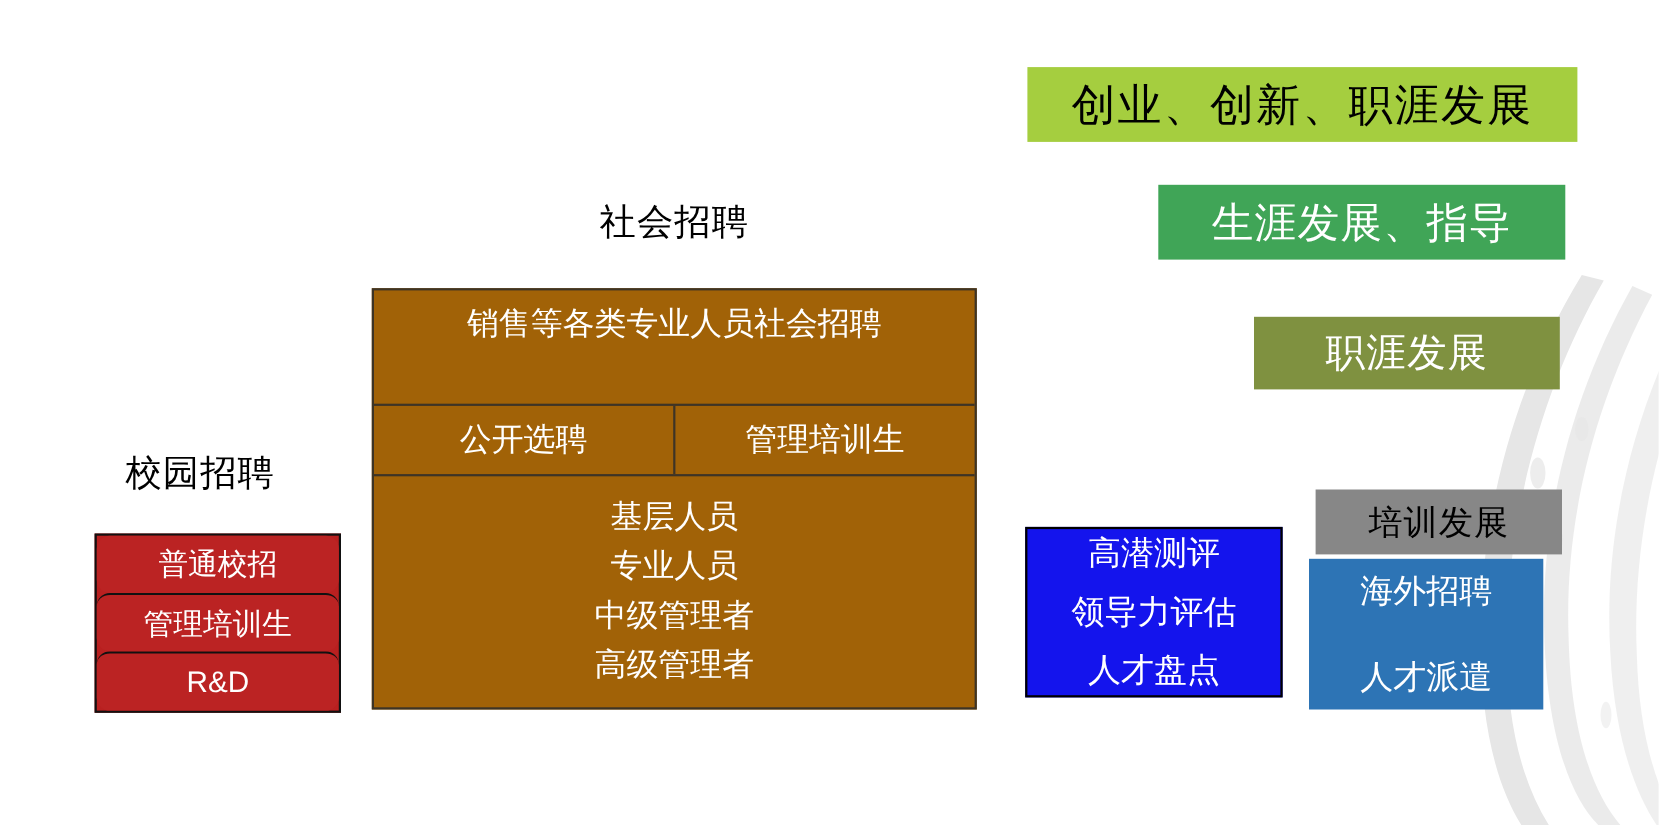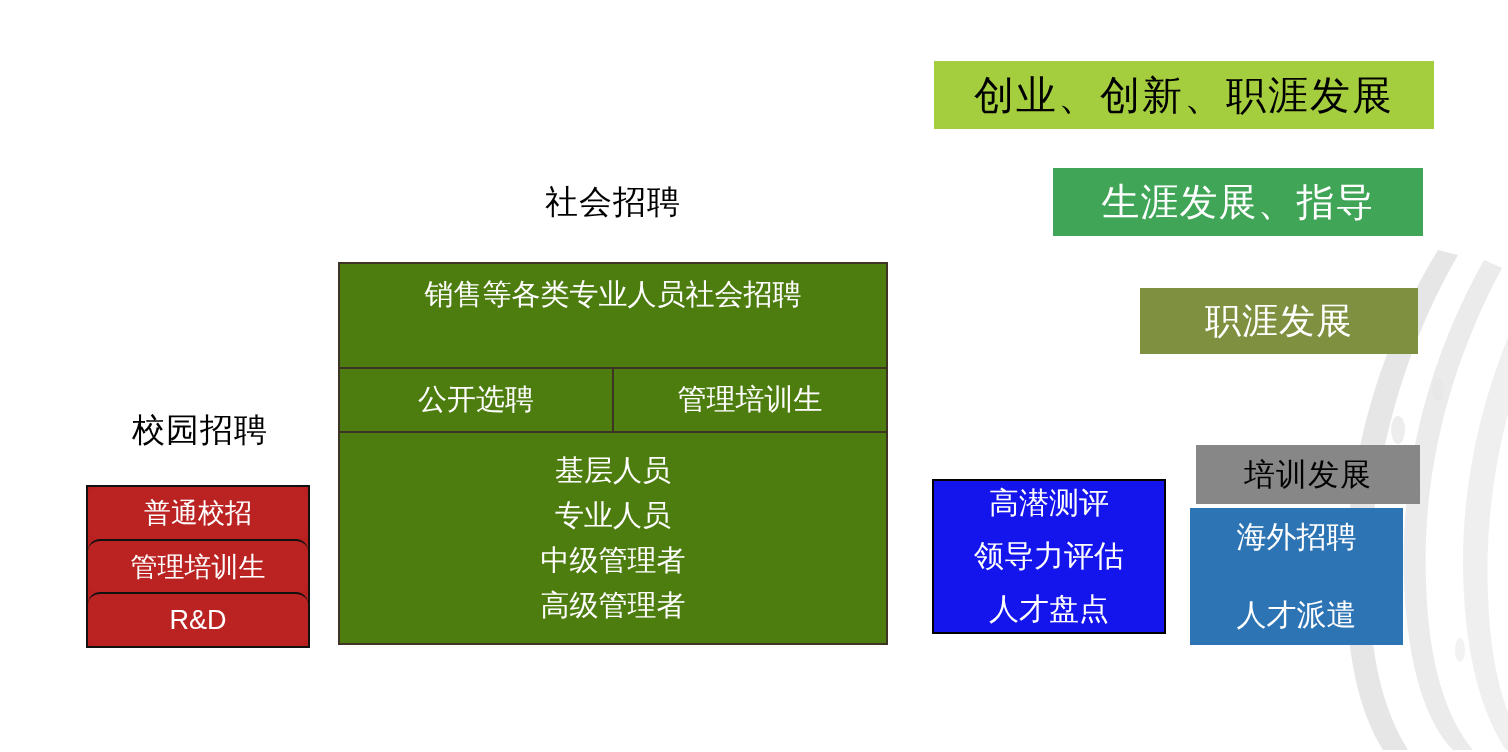--- a/index.html
+++ b/index.html
@@ -70,21 +70,21 @@
 
   
   #social-table {
     position: absolute;
     left: 338px;
     top: 262px;
     width: 550px;
     height: 383px;
     border: 2px solid #3d3426;
     box-sizing: border-box;
-    background: #4d7c0f;
+    background: #a16207;
     display: flex;
     flex-direction: column;
   }
   #social-table .trow {
     display: flex;
     box-sizing: border-box;
   }
   #social-table .trow + .trow {
     border-top: 2px solid #3d3426;
   }
@@ -188,21 +188,21 @@
       <path d="M196 10 C 140 110, 112 220, 116 330 C 119 420, 140 475, 165 500 L185 500 C 158 468, 140 412, 138 330 C 134 222, 162 115, 214 18 Z" opacity="0.8"></path>
       <path d="M232 60 C 190 150, 170 250, 176 345 C 180 420, 198 470, 218 500 L238 500 C 216 464, 202 414, 200 345 C 196 255, 214 158, 252 70 Z" opacity="0.65"></path>
       <ellipse cx="110" cy="180" rx="7" ry="14" opacity="0.7"></ellipse>
       <ellipse cx="128" cy="240" rx="5" ry="10" opacity="0.6"></ellipse>
       <ellipse cx="96" cy="300" rx="4" ry="9" opacity="0.6"></ellipse>
       <ellipse cx="150" cy="140" rx="6" ry="11" opacity="0.5"></ellipse>
       <ellipse cx="172" cy="400" rx="5" ry="12" opacity="0.5"></ellipse>
     </g>
   </svg>
 
-  <div class="section-title" style="left:88px; top:408px; width:224px;">校园招聘</div>
+  <div class="section-title" style="left:70px; top:408px; width:224px;">校园招聘</div>
 
   <div id="campus-stack">
     <div class="cell">
       <span>普通校招</span>
     </div>
     <div class="cell">
       <span>管理培训生</span>
     </div>
     <div class="cell">
       <span>R&amp;D</span>

